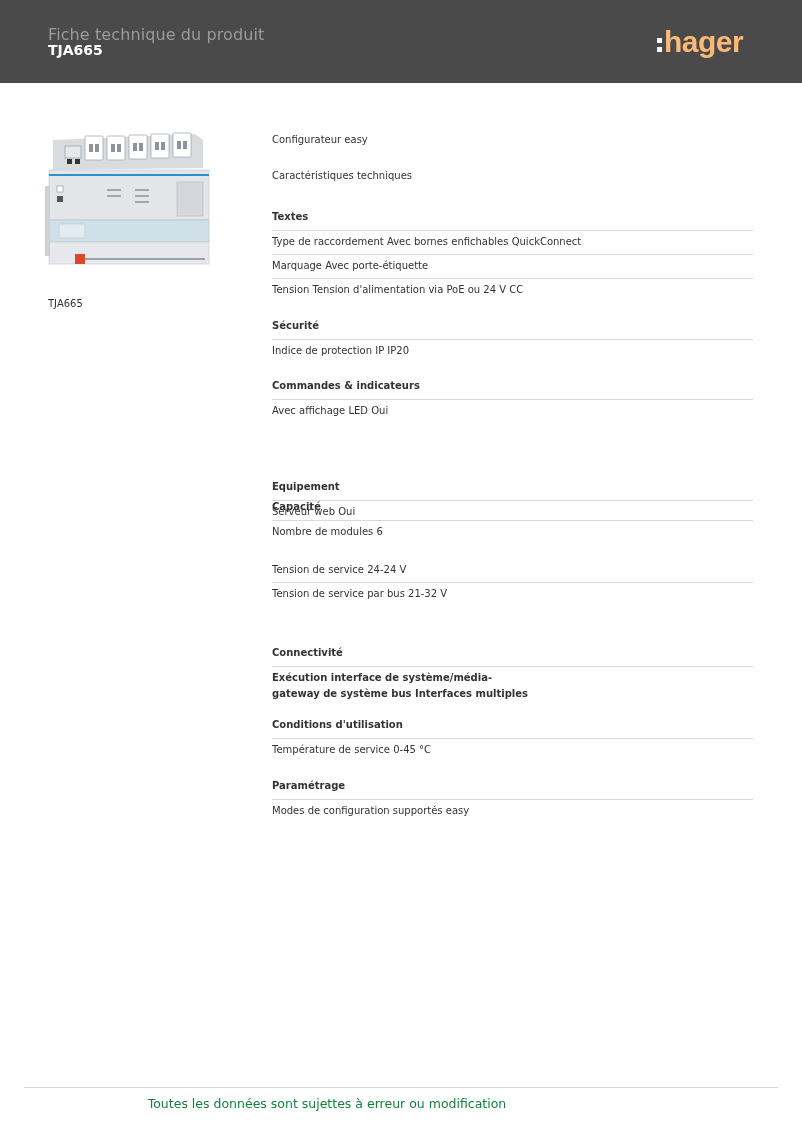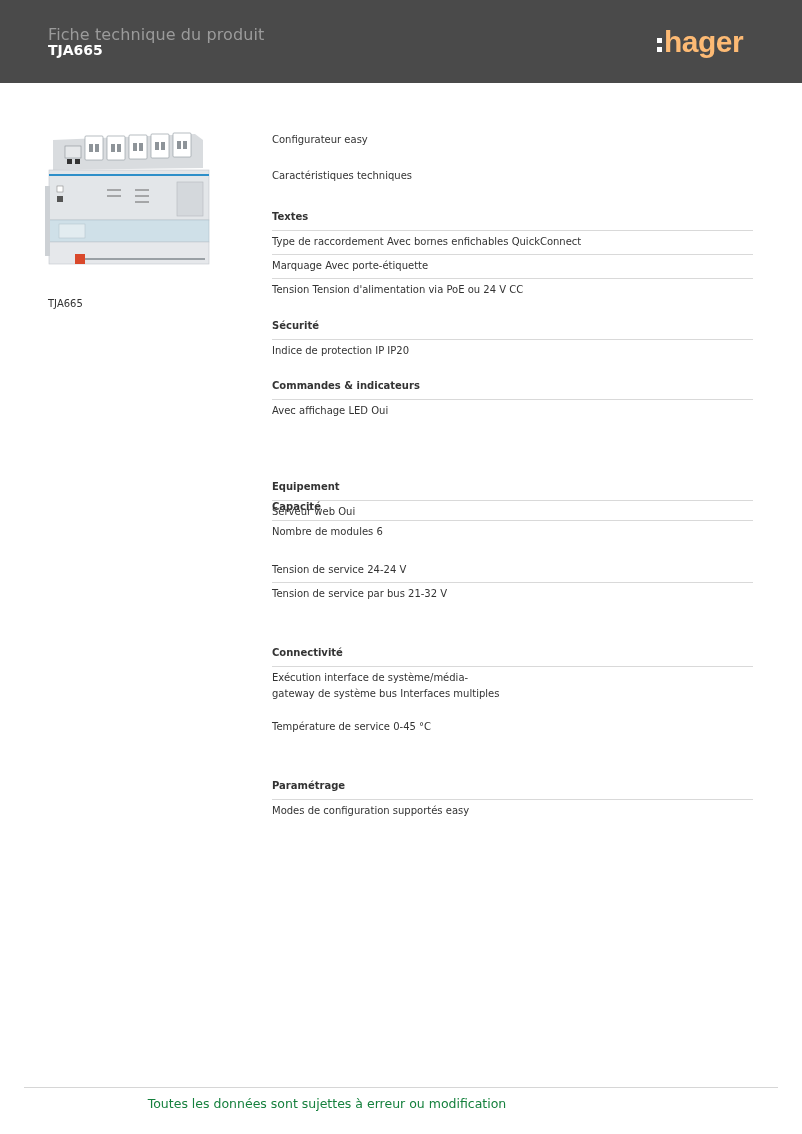--- a/index.html
+++ b/index.html
@@ -69,21 +69,21 @@
       font-size: 10px; font-weight: bold; color: #333;
       height: 23px; line-height: 14px; padding-top: 2px;
       border-bottom: 1px solid #d9d9d9;
     }
     .row {
       font-size: 10px; color: #333;
       line-height: 16px;
       padding: 3px 0 4px 0;
     }
     .row.bordered { border-bottom: 1px solid #d9d9d9; }
-    .row.two-line { line-height: 16px; }
+    .row.two-line { line-height: 16px; font-weight: bold; }
 
     .footer-line {
       position: absolute; left: 24px; top: 1087px;
       width: 754px; height: 1px; background: #d6d6d6;
     }
     .footer-text {
       position: absolute; left: 0; top: 1096px; width: 654px;
       text-align: center; font-size: 12.5px; color: #15803d;
     }
   </style>
@@ -202,20 +202,21 @@
 
   <div class="section" style="top:514px;">
     <div class="sec-head">Connectivité</div>
     <div class="row two-line">
       <div>Exécution interface de système/média-</div>
       <div>gateway de système bus Interfaces multiples</div>
     </div>
   </div>
 
   <div class="section" style="top:586px;">
+    <div class="sec-head">Conditions d'utilisation</div>
     <div class="row">Température de service 0-45 °C</div>
   </div>
 
   <div class="section" style="top:647px;">
     <div class="sec-head">Paramétrage</div>
     <div class="row">Modes de configuration supportés easy</div>
   </div>
 </div>
 
 <div class="footer-line"></div>

